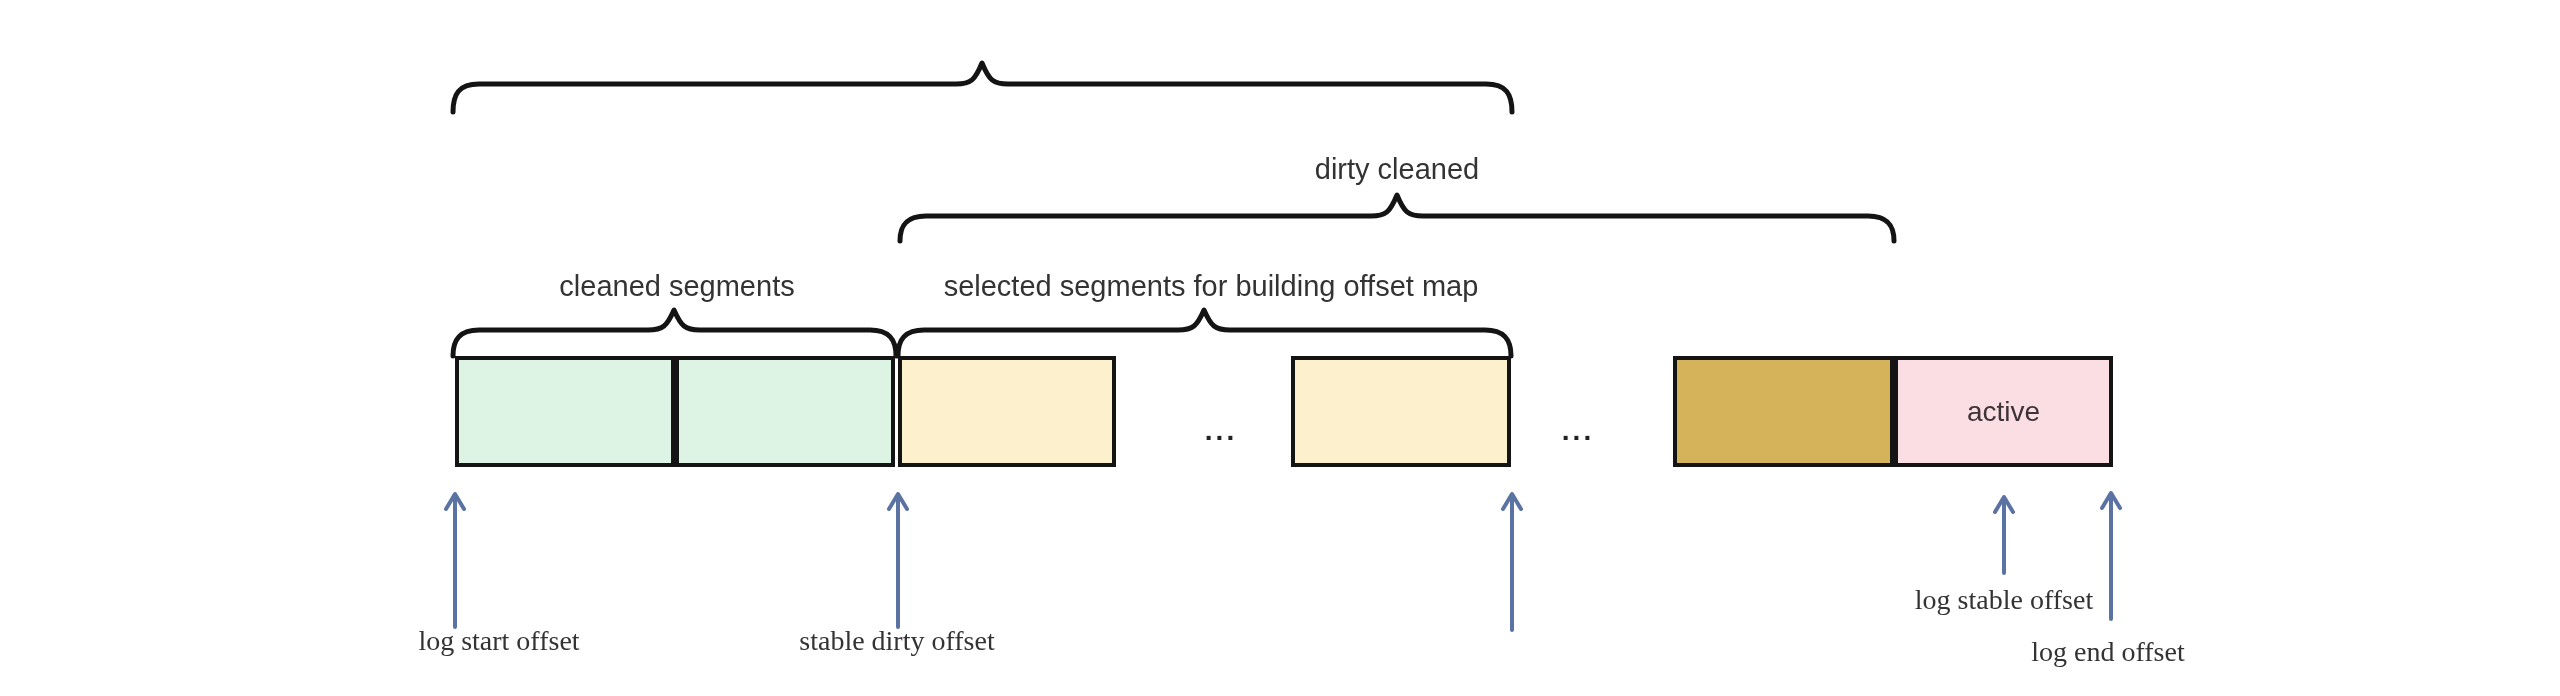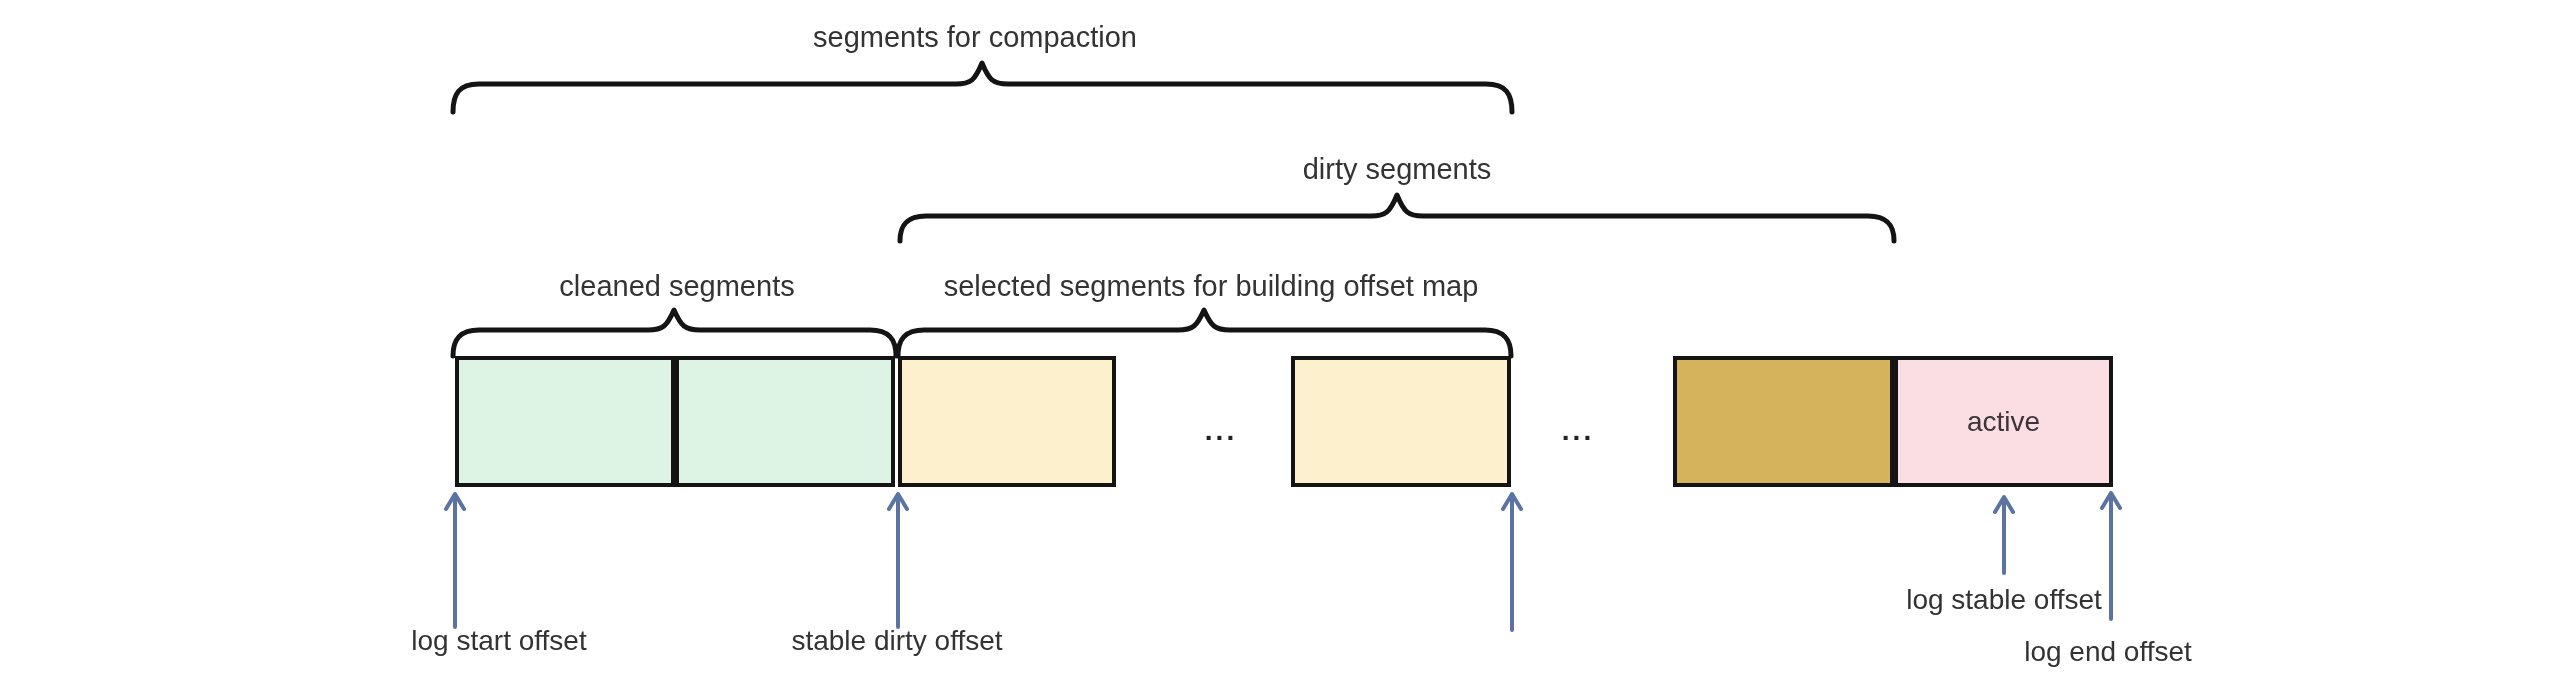--- a/index.html
+++ b/index.html
@@ -35,25 +35,25 @@
     stroke-linejoin: round;
   }
   .label {
     position: absolute;
     transform: translate(-50%, -50%);
     white-space: nowrap;
     color: var(--label-text, #333);
     font-size: 29px;
     line-height: 1.1;
   }
-  .offset-label { font-size: 28px; }
+  .offset-label { font-size: 28px; font-family: Liberation Serif, serif; }
   .box {
     position: absolute;
     top: 356px;
-    height: 131px;
+    height: 111px;
     box-sizing: border-box;
     border: 4px solid var(--box-border, #111);
     display: flex;
     align-items: center;
     justify-content: center;
   }
   .seg-cleaned     { background: var(--cleaned-segment-fill, #ddf3e4); }
   .seg-dirty       { background: var(--dirty-segment-fill, #fdf0cd); }
   .seg-uncleanable { background: var(--uncleanable-segment-fill, #d4b35a); }
   .seg-active      { background: var(--active-segment-fill, #fbdee3); }
@@ -94,22 +94,21 @@
   <div class="box seg-dirty" style="left:898px; width:218px;"></div>
   <div class="box seg-dirty" style="left:1291px; width:220px;"></div>
   <div class="box seg-uncleanable" style="left:1673px; width:221px;"></div>
   <div class="box seg-active" style="left:1894px; width:219px;">
     <span class="active-text">active</span>
   </div>
 
   <div class="ellipsis" style="left:1221px; top:431px;">...</div>
   <div class="ellipsis" style="left:1578px; top:431px;">...</div>
 
-  <div class="label" style="left:975px; top:38px;">segments for compaction</div>
-  <div class="label" style="left:1397px; top:170px;">dirty segments</div>
+  <div class="label" style="left:1397px; top:170px;">dirty cleaned</div>
   <div class="label" style="left:677px; top:287px;">cleaned segments</div>
   <div class="label" style="left:1211px; top:287px;">selected segments for building offset map</div>
 
   <div class="label offset-label" style="left:455px; top:641px;margin-left:44px;">log start offset</div>
   <div class="label offset-label" style="left:897px; top:641px;">stable dirty offset</div>
   <div class="label offset-label" style="left:2004px; top:600px;">log stable offset</div>
   <div class="label offset-label" style="left:2108px; top:652px;">log end offset</div>
 
 </div>
 

